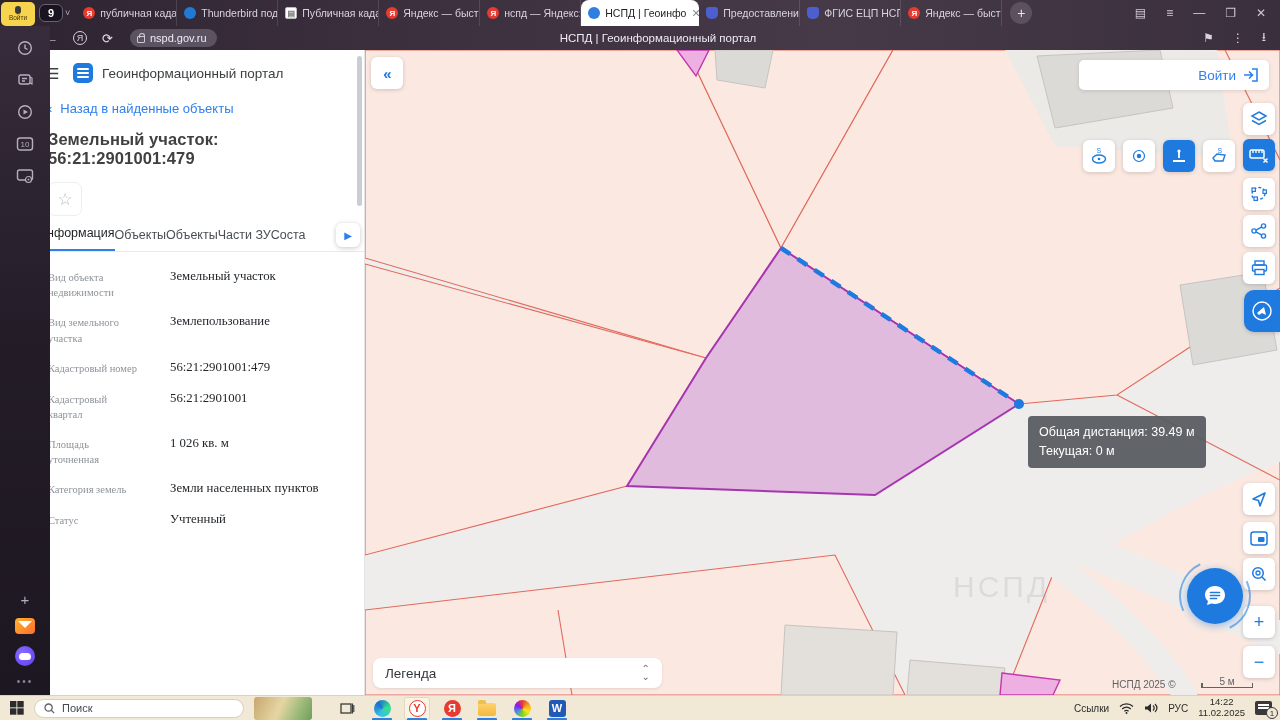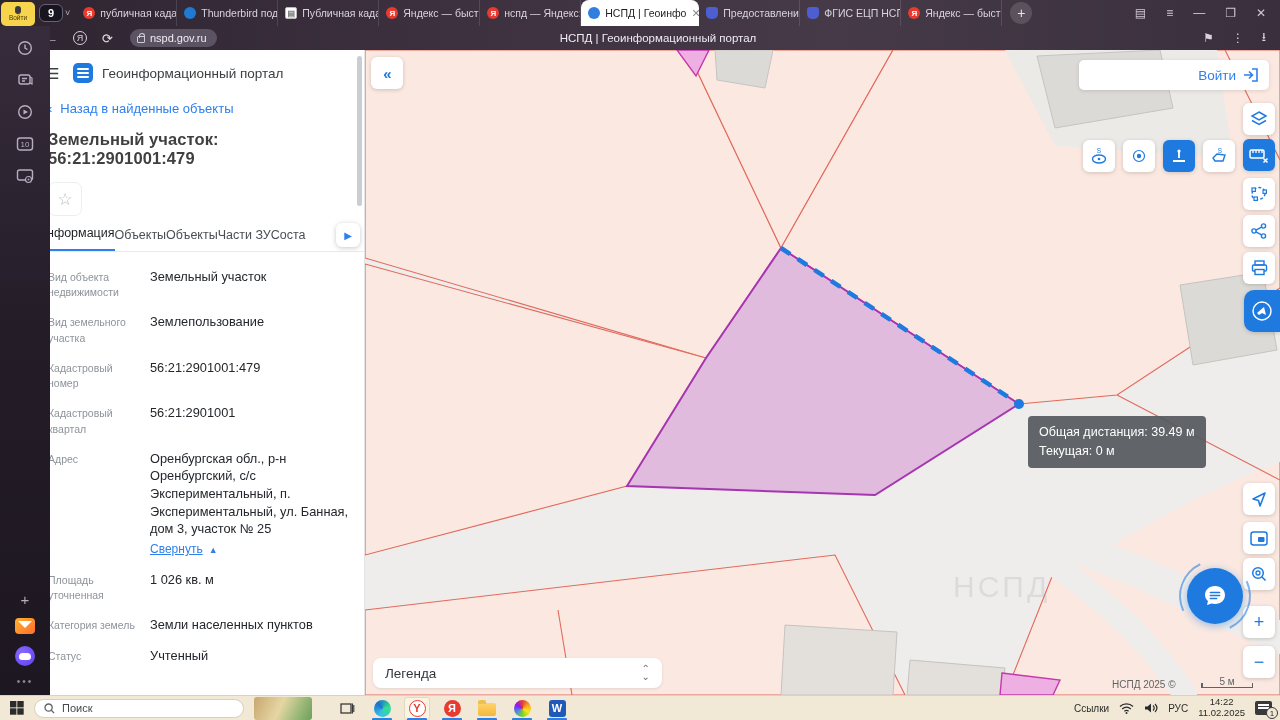--- a/index.html
+++ b/index.html
@@ -73,23 +73,23 @@
   .obj-title { font-size:16.5px; font-weight:bold; color:#404040; padding:14px 29px 0 12px; letter-spacing:.1px; }
   .star-btn { width:34px; height:34px; border:1px solid #eceef0; border-radius:7px; margin:14px 0 0 12px;
     color:#b9bec4; font-size:17px; display:flex; align-items:center; justify-content:center; background:#fff; }
   .ptabs { display:flex; align-items:flex-end; padding:16px 0 0 2px; border-bottom:1px solid #e8eaec;
     position:relative; height:36px; }
   .ptab { font-size:12.5px; color:#4a4e53; padding-bottom:9px; white-space:nowrap; }
   .ptab.active { color:#1d2023; border-bottom:2px solid #2f80ed; }
   .ptab-next { position:absolute; right:4px; bottom:4px; width:24px; height:24px; background:#fff; border-radius:6px;
     box-shadow:0 1px 5px rgba(0,0,0,.22); color:#2f80ed; font-size:10px; display:flex; align-items:center; justify-content:center; }
   .fields { padding:16px 14px 0 12px; }
-  .frow { display:flex; margin-bottom:13px; }
+  .frow { display:flex; margin-bottom:13px;font-family:Liberation Serif, serif; }
   .flabel { width:102px; flex:0 0 102px; font-size:10.5px; color:#8d939a; line-height:1.45; padding-top:2px; padding-right:8px; }
-  .fvalue { font-size:12.8px; color:#23272b; line-height:1.38; }
+  .fvalue { font-size:12.8px; color:#23272b; line-height:1.38;margin-left:20px; }
   .collapse-link { color:#2f80ed; font-size:12px; text-decoration:underline; margin-top:3px; display:inline-block; }
   .collapse-caret { color:#2f80ed; font-size:9px; text-decoration:none; margin-left:6px; }
 
   
   .map { position:absolute; top:50px; left:365px; width:915px; height:645px; background:#efedeb; overflow:hidden; }
   .map svg.base { position:absolute; inset:0; }
   .mapbtn { position:absolute; background:#fff; border-radius:6px; box-shadow:0 1px 4px rgba(0,0,0,.18);
     width:32px; height:32px; display:flex; align-items:center; justify-content:center; color:#1f7ae0; }
   .mapbtn.active { background:#1f7ae0; color:#fff; }
   .collapse-btn { left:6px; top:7px; font-size:15px; font-weight:bold; letter-spacing:-1px; }
@@ -299,27 +299,20 @@
     </div>
     <div class="frow">
       <div class="flabel">Кадастровый номер</div>
       <div class="fvalue">56:21:2901001:479</div>
     </div>
     <div class="frow">
       <div class="flabel">Кадастровый квартал</div>
       <div class="fvalue">56:21:2901001</div>
     </div>
     <div class="frow">
-      <div class="flabel">Адрес</div>
-      <div class="fvalue">
-        <span>Оренбургская обл., р-н Оренбургский, с/с Экспериментальный, п. Экспериментальный, ул. Банная, дом 3, участок № 25</span><br>
-        <span class="collapse-link">Свернуть</span><span class="collapse-caret">▲</span>
-      </div>
-    </div>
-    <div class="frow">
       <div class="flabel">Площадь уточненная</div>
       <div class="fvalue">1 026 кв. м</div>
     </div>
     <div class="frow">
       <div class="flabel">Категория земель</div>
       <div class="fvalue">Земли населенных пунктов</div>
     </div>
     <div class="frow">
       <div class="flabel">Статус</div>
       <div class="fvalue">Учтенный</div>

